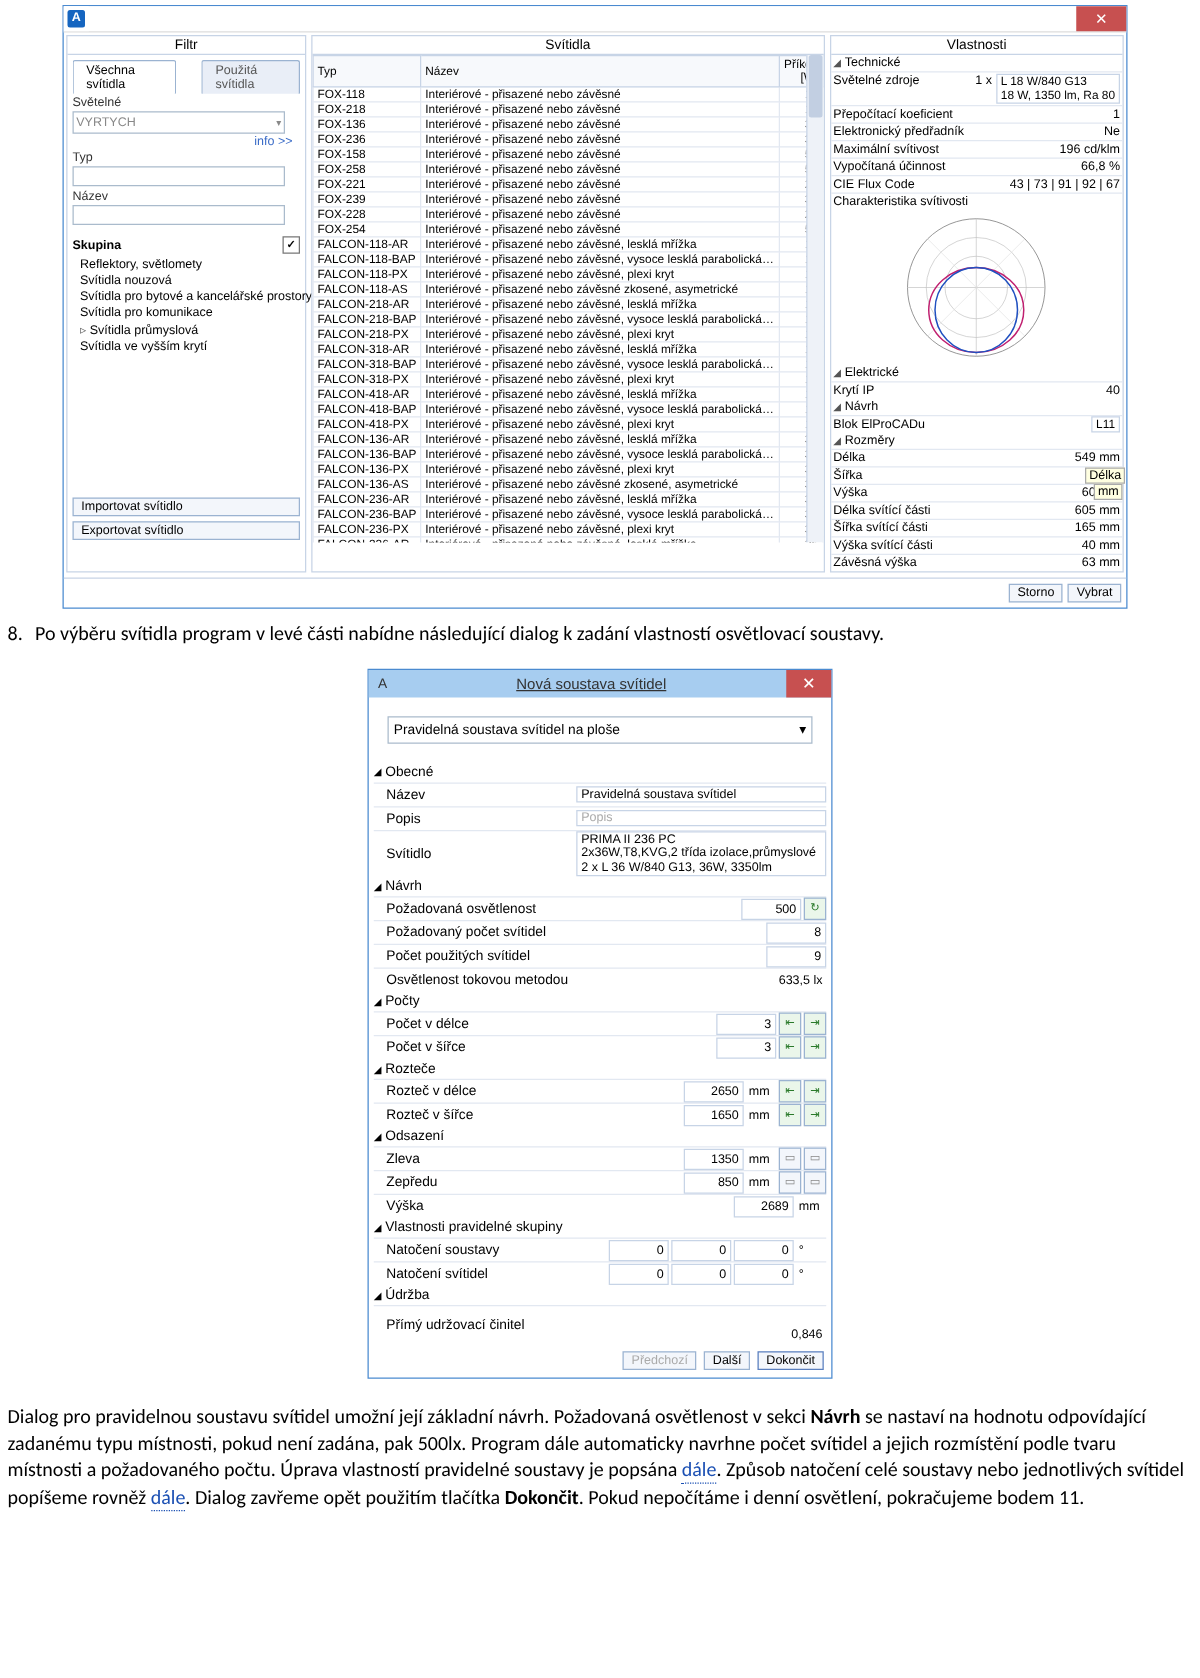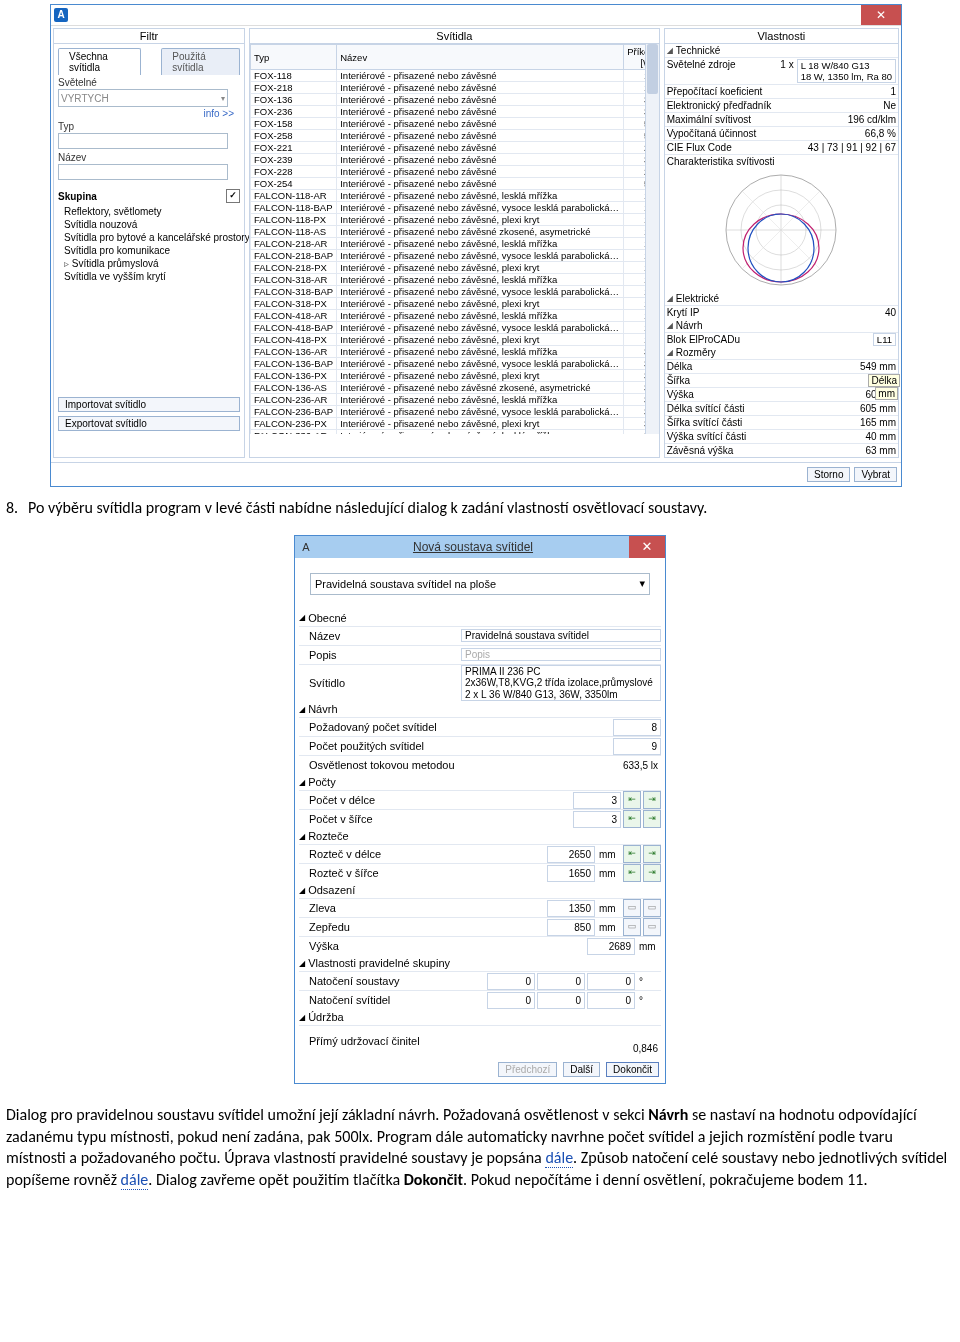--- a/index.html
+++ b/index.html
@@ -453,20 +453,27 @@
 2x36W,T8,KVG,2 třída izolace,průmyslové
 2 x L 36 W/840 G13, 36W, 3350lm</span>
             </div>
           </div>
 
     <div class="sect">
             <span class="tri">◢</span>
             <span>Návrh</span>
           </div>
     <div class="row2">
+            <span class="k">Požadovaná osvětlenost</span>
+            <div class="cells">
+              <span class="cell">500</span>
+              <span class="iconbtn">↻</span>
+            </div>
+          </div>
+    <div class="row2">
             <span class="k">Požadovaný počet svítidel</span>
             <div class="cells">
               <span class="cell">8</span>
             </div>
           </div>
     <div class="row2">
             <span class="k">Počet použitých svítidel</span>
             <div class="cells">
               <span class="cell">9</span>
             </div>

